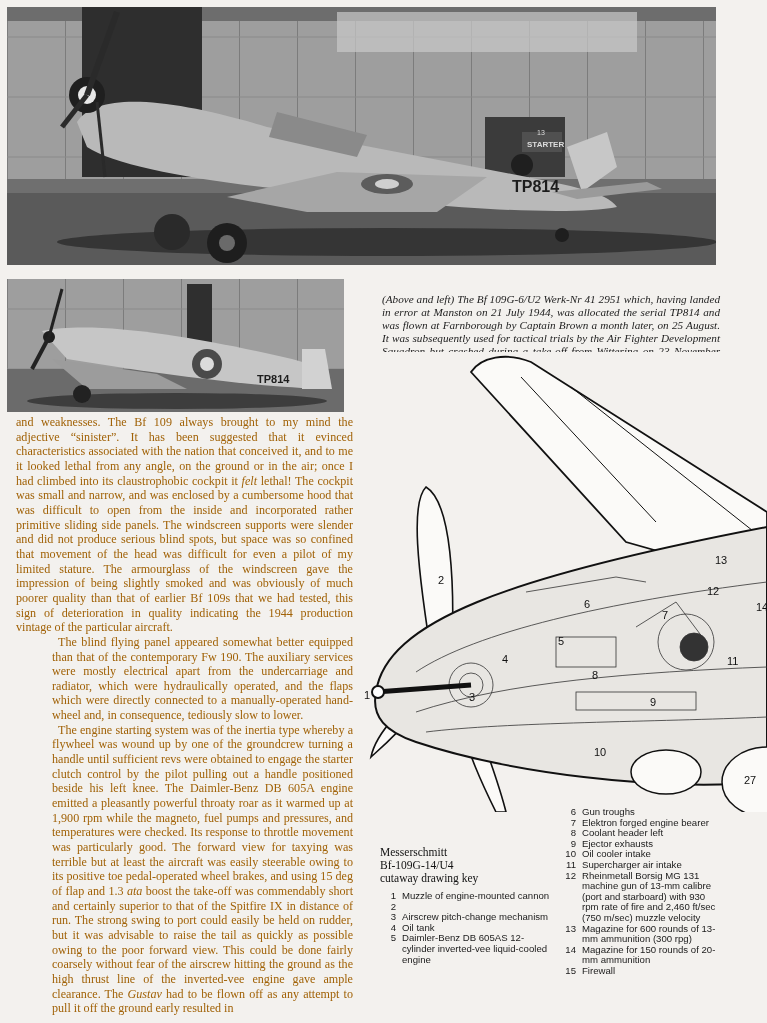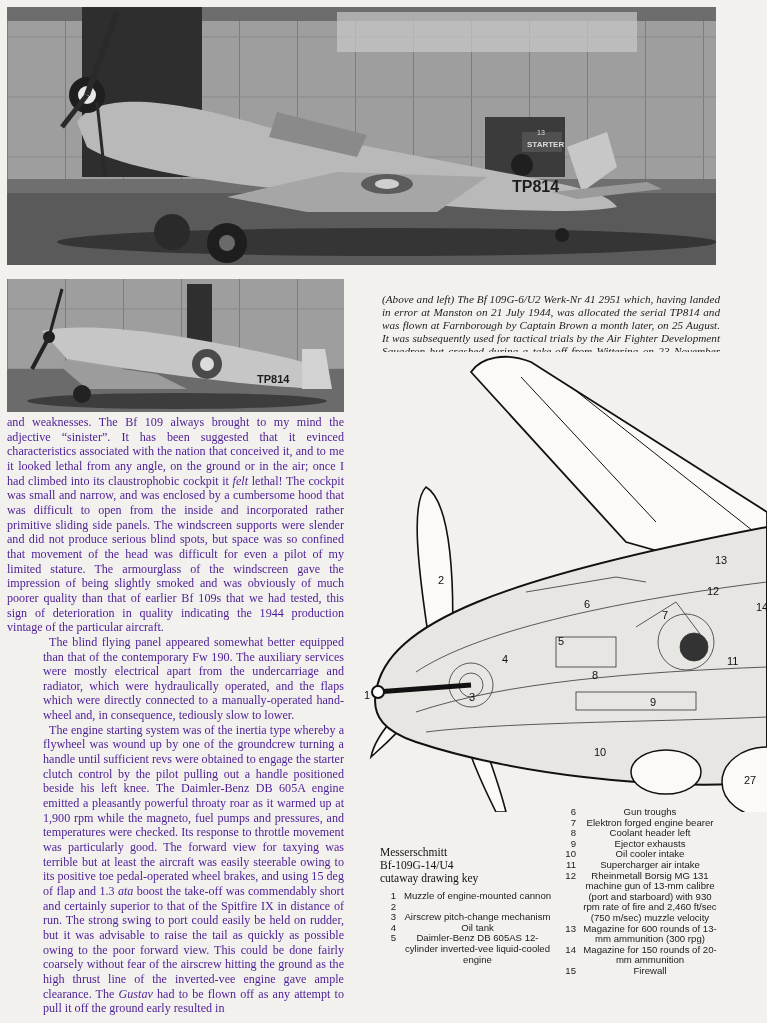--- a/index.html
+++ b/index.html
@@ -14,23 +14,23 @@
     #photo-left { left: 7px; top: 279px; width: 337px; height: 133px; }
     .photo svg { width: 100%; height: 100%; display: block; }
 
     .caption {
       position: absolute; left: 382px; top: 278px; width: 338px;
       font-style: italic; font-size: 11.2px; line-height: 13.1px;
       text-align: justify; text-align-last: center; color: #222; margin-top: 15px;
     }
 
     .body-text {
-      position: absolute; left: 7px; top: 415px; width: 337px;
+      position: absolute; left: 16px; top: 415px; width: 337px;
       font-size: 12.1px; line-height: 14.66px; text-align: justify;
-      color: #4c1d95;
+      color: #a16207;
       hyphens: manual;
     }
     .body-text p { margin: 0; text-indent: 0; }
     .body-text p.indent { text-indent: 6px; margin-left: 36px; }
 
     .cutaway { position: absolute; left: 356px; top: 352px; width: 411px; height: 460px; }
     .cutaway svg { width: 100%; height: 100%; display: block; }
     .callout { font-family: "Liberation Sans", sans-serif; font-size: 11px; fill: #111; }
 
     .key-title {
@@ -39,21 +39,21 @@
       color: #111;
     }
     .key-list {
       position: absolute; font-family: "Liberation Sans", sans-serif;
       font-size: 9.6px; line-height: 10.6px; color: #1b1b1b; margin: 0; padding: 0; list-style: none;
     }
     #key-col-1 { left: 378px; top: 891px; width: 175px; }
     #key-col-2 { left: 558px; top: 807px; width: 160px; }
     .key-item { display: flex; margin-bottom: 0; }
     .key-num { width: 18px; text-align: right; padding-right: 6px; flex: none; }
-    .key-text { flex: 1; text-align: center; }
+    .key-text { flex: 1; }
   </style>
 </head>
 <body>
 
 <div class="photo" id="photo-top">
   <svg viewBox="0 0 709 258" preserveAspectRatio="none">
     <defs>
       <pattern id="panels" width="58" height="60" patternUnits="userSpaceOnUse">
         <rect width="58" height="60" fill="#9e9e9e"></rect>
         <line x1="0" y1="0" x2="0" y2="60" stroke="#7c7c7c" stroke-width="2"></line>

